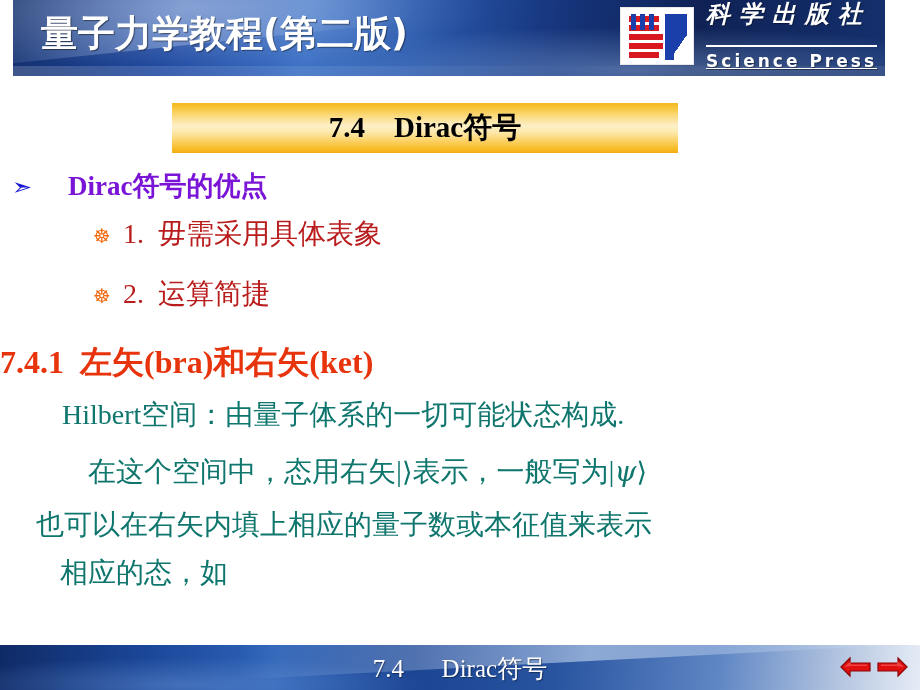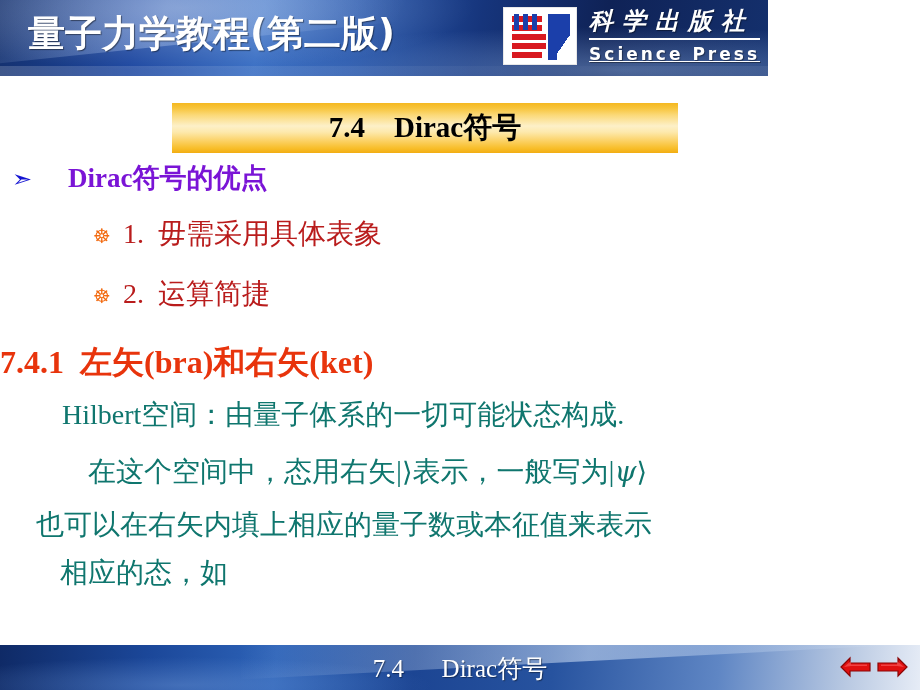--- a/index.html
+++ b/index.html
@@ -11,22 +11,22 @@
     width: 920px;
     height: 690px;
     position: relative;
     overflow: hidden;
     font-family: "Liberation Serif", "DejaVu Serif", serif;
   }
 
   
   .header {
     position: absolute;
-    left: 0; top: 0;
-    width: 768px; height: 76px;
+    left: 13px; top: 0;
+    width: 872px; height: 76px;
     background:
       radial-gradient(ellipse 420px 90px at 180px 8px, rgba(255,255,255,0.30), rgba(255,255,255,0) 70%),
       radial-gradient(ellipse 520px 60px at 620px 70px, rgba(140,175,225,0.45), rgba(140,175,225,0) 72%),
       linear-gradient(100deg, #14306d 0%, #1d47a0 18%, #3a6fc4 34%, #2a59ad 46%, #16357c 62%, #0f2256 78%, #14306d 100%);
     overflow: hidden;
   }
   .header::before {
     content: "";
     position: absolute;
     left: -40px; top: -30px;
@@ -114,21 +114,21 @@
   .logo-text { flex: 0 0 auto; }
   .logo-cn {
     font-family: "DejaVu Sans", "Liberation Sans", sans-serif;
     font-size: 24px;
     font-weight: bold;
     font-style: italic;
     color: #ffffff;
     letter-spacing: 9px;
     line-height: 1.0;
     white-space: nowrap;
-    padding-bottom: 5px;
+    padding-bottom: 19px;
     border-bottom: 2px solid #ffffff;
     text-shadow: 1px 1px 1px rgba(0,0,0,0.4);
   }
   .logo-en {
     font-family: "DejaVu Sans", "Liberation Sans", sans-serif;
     font-size: 17px;
     font-weight: bold;
     color: #ffffff;
     letter-spacing: 3px;
     margin-top: 4px;
@@ -178,20 +178,21 @@
     color: #1414d2;
     line-height: 1;
   }
   .adv-title {
     margin-left: 36px;
     font-family: "Liberation Serif", "DejaVu Serif", serif;
     font-weight: bold;
     font-size: 27px;
     color: #7a14d6;
     white-space: nowrap;
+    margin-top: 8px;
   }
   .sub-item {
     position: absolute;
     display: flex;
     align-items: baseline;
     white-space: nowrap;
   }
   .sub-item.i1 { left: 93px; top: 62px; }
   .sub-item.i2 { left: 93px; top: 122px; }
   .wheel-bullet {

